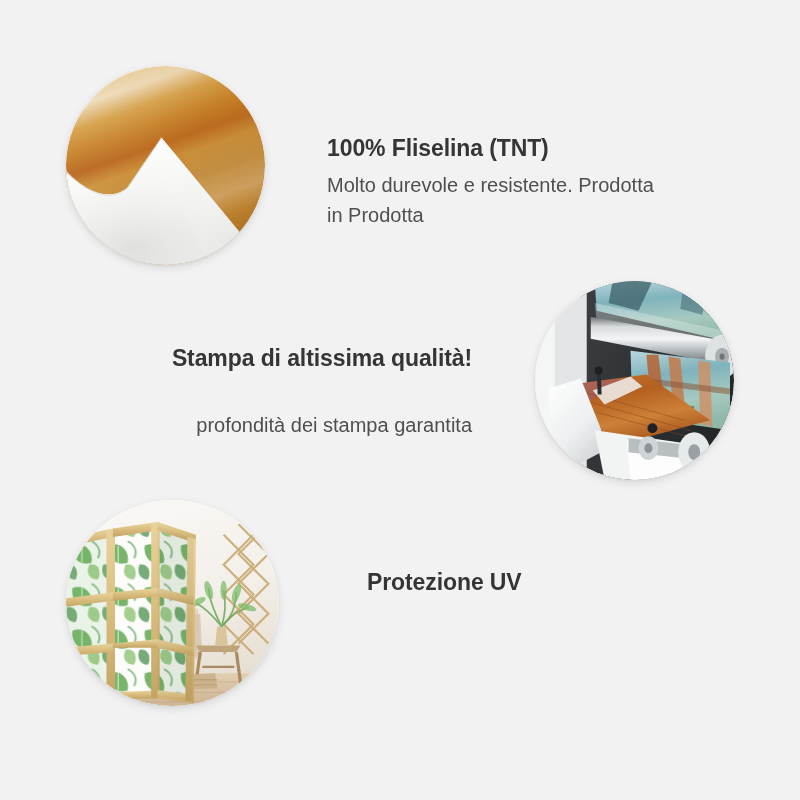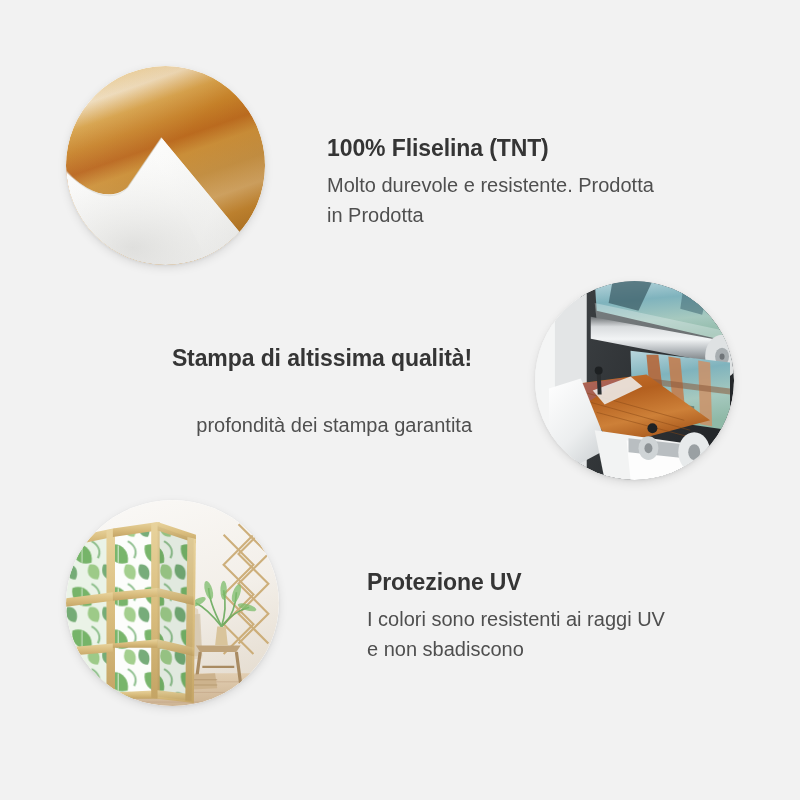--- a/index.html
+++ b/index.html
@@ -327,19 +327,15 @@
           <path d="M86,134 L120,142 L120,150 L86,142 Z"></path>
         </g>
 
         <path d="M86,28 L120,40 L118,192 L86,188 Z" fill="#000000" opacity="0.04"></path>
       </svg>
     </div>
   </div>
 
   <div class="txt align-left" id="text-3">
     <p class="f-title">Protezione UV</p>
-    <p class="f-desc">
-      <span>I colori sono resistenti ai raggi UV</span><br>
-      <span>e non sbadiscono</span>
-    </p>
   </div>
 
 </div>
 
 </body></html>

